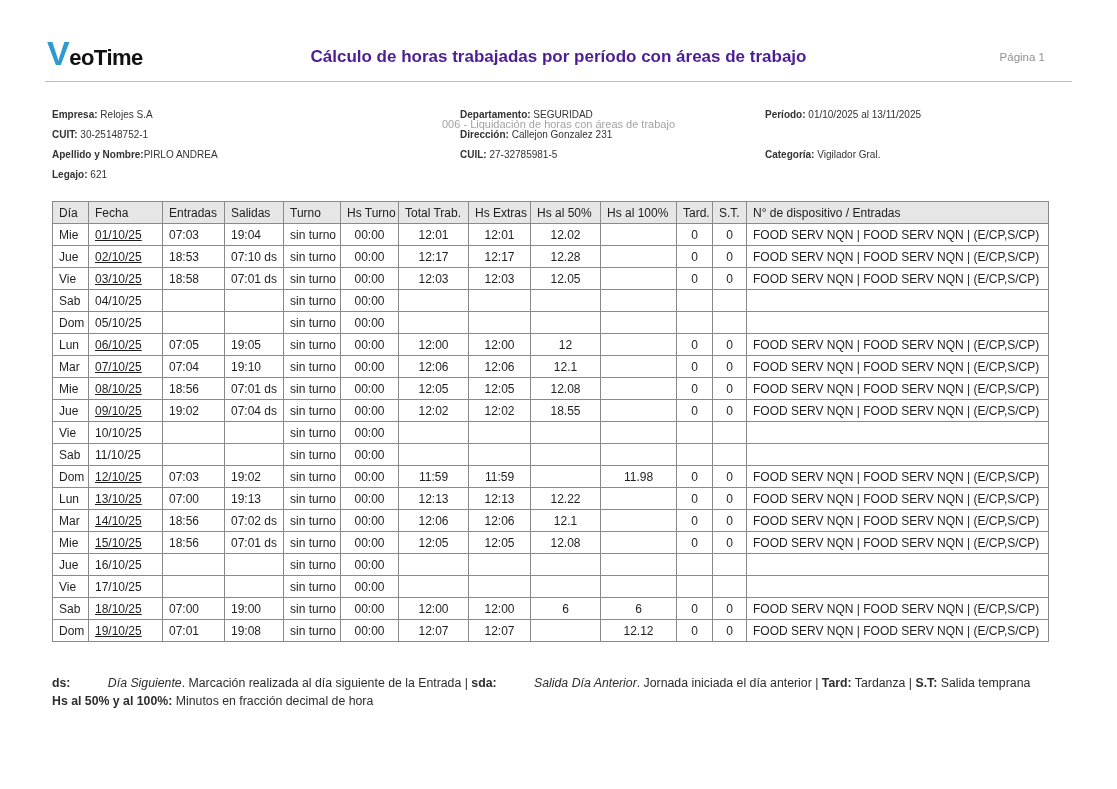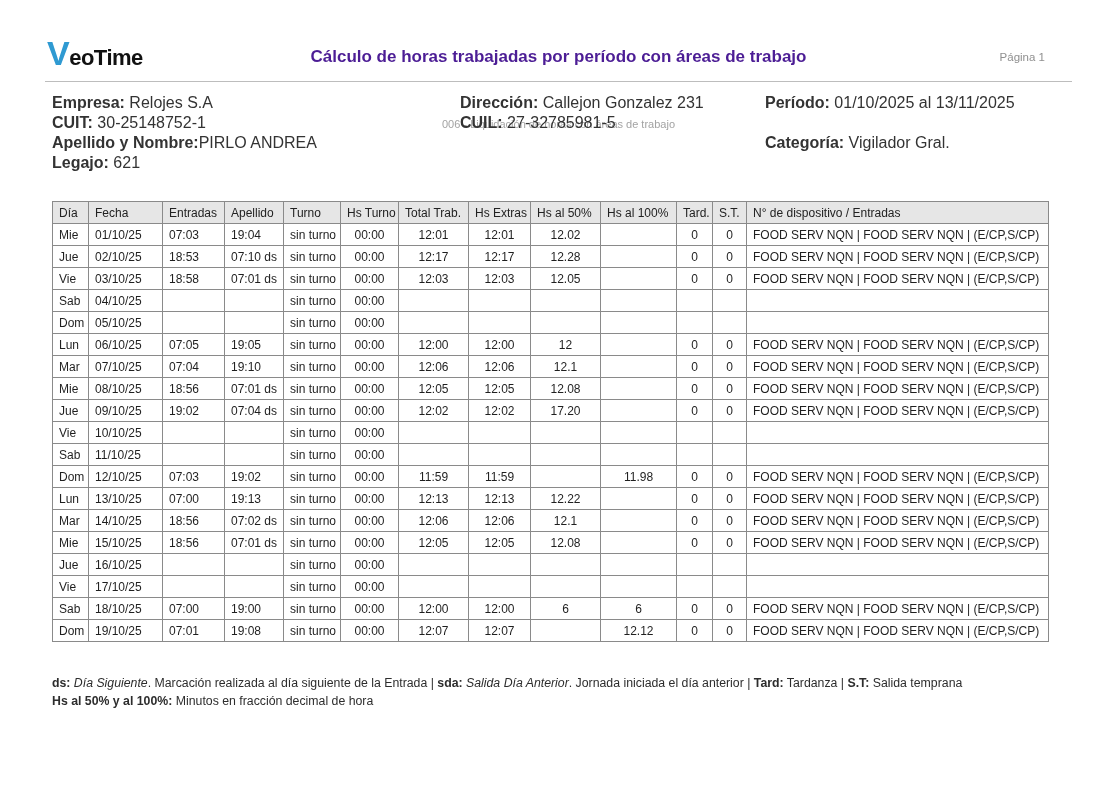--- a/index.html
+++ b/index.html
@@ -12,41 +12,41 @@
   .logo-v { color:#2f9ad2; font-size:34px; font-weight:800; }
   .logo-rest { color:#111111; font-size:22px; font-weight:800; }
   .report-title { position:absolute; top:47px; left:120px; right:120px; text-align:center;
                   font-size:17px; font-weight:bold; color:#4c1d95; }
   .report-subtitle { position:absolute; top:71px; left:120px; right:120px; text-align:center;
                      font-size:11px; color:#a3a3a3;margin-top:47px; }
   .page-number { position:absolute; top:51px; right:72px; font-size:11.5px; color:#909090; }
   .header-sep { position:absolute; top:81px; left:45px; right:45px; border-top:1px solid #bdbdbd; }
 
   
-  .info-section { position:absolute; top:93px; left:0; right:0; height:95px; font-size:16px; color:#333;padding-left:44px; }
+  .info-section { position:absolute; top:105px; left:0; right:0; height:95px; font-size:10px; color:#333;padding-left:44px; }
   .info-col { position:absolute; top:0; }
   .info-col.c0 { left:52px; }
   .info-col.c1 { left:460px; }
   .info-col.c2 { left:765px; }
   .info-line { height:20px; line-height:20px; white-space:nowrap; }
   .info-line .lab { font-weight:bold; color:#333; }
 
   
   .hours-table { position:absolute; top:201px; left:52px; width:996px;
                  border-collapse:collapse; table-layout:fixed; font-size:12px; color:#1f1f1f; }
   .hours-table th, .hours-table td { border:1px solid #8a8a8a; padding:2px 6px; overflow:hidden;
                                      white-space:nowrap; height:22px; }
   .hours-table th { background:#e6e6e6; font-weight:normal; text-align:left; color:#222; }
   .hours-table td.center { text-align:center; }
-  .date-link { color:#1f1f1f; cursor:pointer;text-align:right; }
+  .date-link { text-decoration:underline; color:#1f1f1f; cursor:pointer;text-align:right; }
 
   
   .legend { position:absolute; top:674px; left:52px; right:40px; font-size:12.3px; color:#2d2d2d; line-height:18px; }
   .legend .b { font-weight:bold; }
-  .legend .i { font-style:italic; }
+  .legend .i { font-style:italic;margin-left:34px; }
 </style>
 </head>
 <body>
 
 <div class="page">
 
   <div class="logo">
     <span class="logo-v">V</span><span class="logo-rest">eoTime</span>
   </div>
 
@@ -56,20 +56,21 @@
   <div class="header-sep"></div>
 
   <div class="info-section">
       <div class="info-col c0">
         <div class="info-line"><span class="lab">Empresa:</span><span> Relojes S.A</span></div>
         <div class="info-line"><span class="lab">CUIT:</span><span> 30-25148752-1</span></div>
         <div class="info-line"><span class="lab">Apellido y Nombre:</span><span>PIRLO ANDREA</span></div>
         <div class="info-line"><span class="lab">Legajo:</span><span> 621</span></div>
       </div>
       <div class="info-col c1">
+        <div class="info-line"><span class="lab">Departamento:</span><span> SEGURIDAD</span></div>
         <div class="info-line"><span class="lab">Dirección:</span><span> Callejon Gonzalez 231</span></div>
         <div class="info-line"><span class="lab">CUIL:</span><span> 27-32785981-5</span></div>
       </div>
       <div class="info-col c2">
         <div class="info-line"><span class="lab">Período:</span><span> 01/10/2025 al 13/11/2025</span></div>
         <div class="info-line"></div>
         <div class="info-line"><span class="lab">Categoría:</span><span> Vigilador Gral.</span></div>
         <div class="info-line"></div>
       </div>
     </div>
@@ -88,21 +89,21 @@
         <col style="width:76px">
         <col style="width:36px">
         <col style="width:34px">
       <col style="width:302px">
     </colgroup>
     <thead>
         <tr>
           <th>Día</th>
           <th>Fecha</th>
           <th>Entradas</th>
-          <th>Apellido</th>
+          <th>Salidas</th>
           <th>Turno</th>
           <th>Hs Turno</th>
           <th>Total Trab.</th>
           <th>Hs Extras</th>
           <th>Hs al 50%</th>
           <th>Hs al 100%</th>
           <th>Tard.</th>
           <th>S.T.</th>
           <th>N° de dispositivo / Entradas</th>
         </tr>
@@ -230,21 +231,21 @@
         </tr>
         <tr>
           <td>Jue</td>
           <td><span class="date-link">09/10/25</span></td>
           <td>19:02</td>
           <td>07:04 ds</td>
           <td>sin turno</td>
           <td class="center">00:00</td>
           <td class="center">12:02</td>
           <td class="center">12:02</td>
-          <td class="center">17.20</td>
+          <td class="center">18.55</td>
           <td class="center"></td>
           <td class="center">0</td>
           <td class="center">0</td>
           <td>FOOD SERV NQN | FOOD SERV NQN | (E/CP,S/CP)</td>
         </tr>
         <tr>
           <td>Vie</td>
           <td>10/10/25</td>
           <td></td>
           <td></td>

